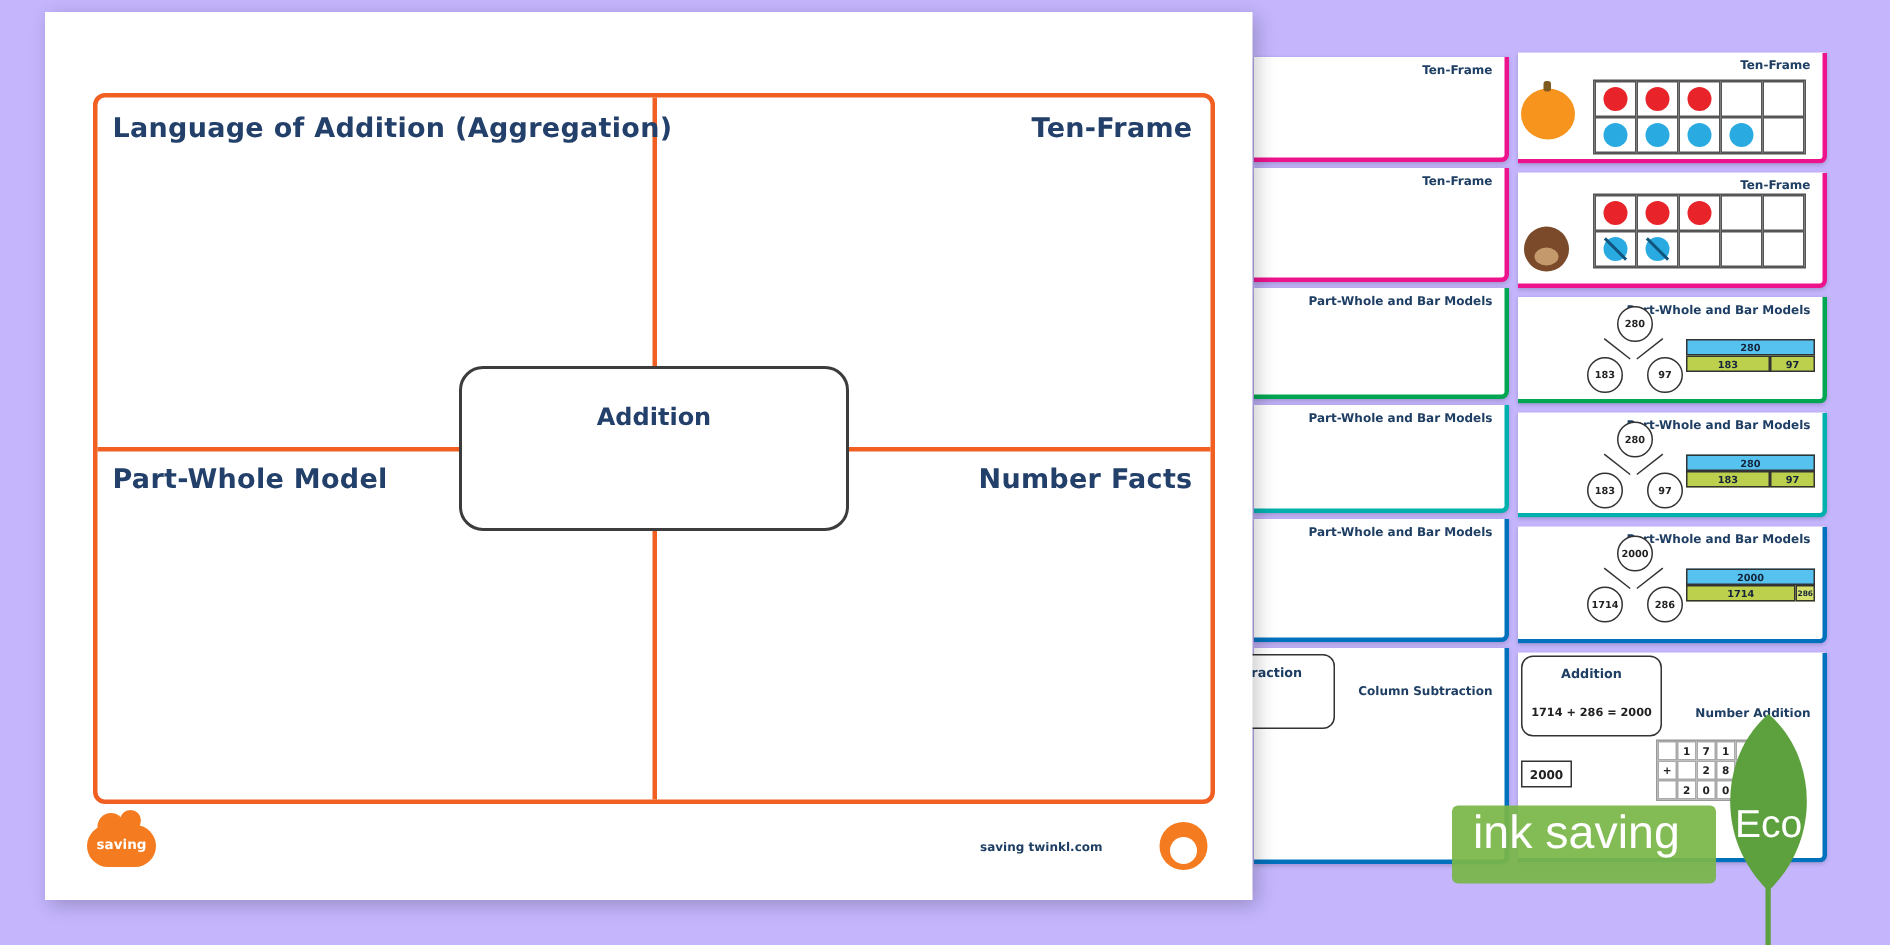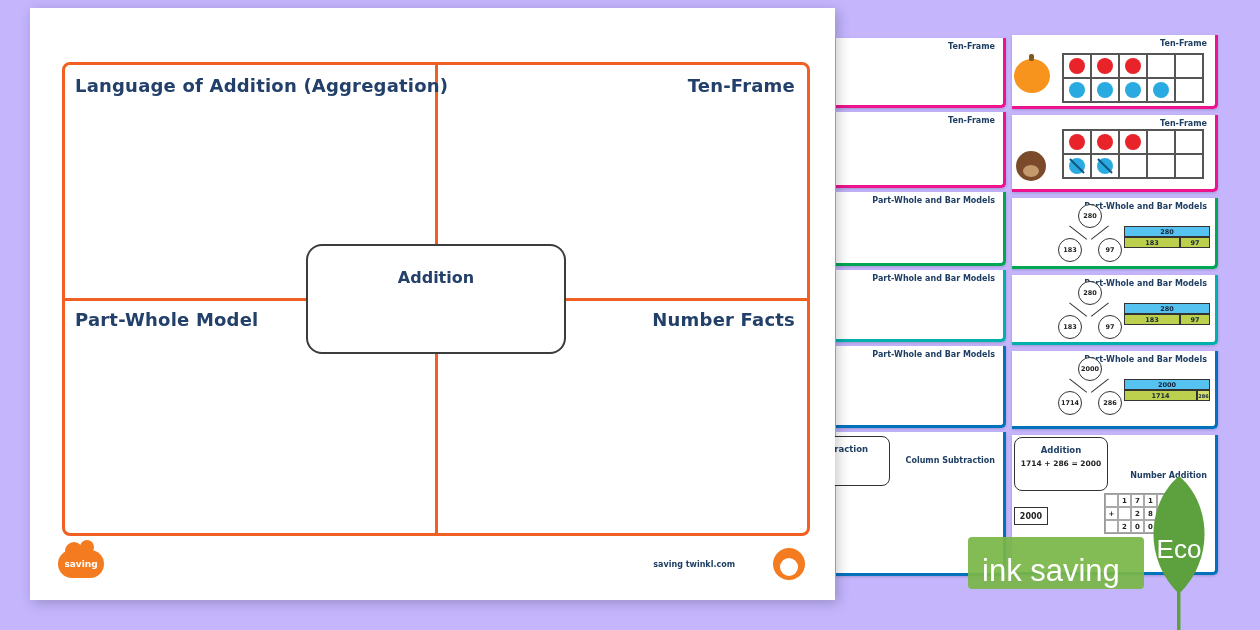--- a/index.html
+++ b/index.html
@@ -37,21 +37,21 @@
   .bar{height:11px;border:1px solid #333;display:flex;align-items:center;justify-content:center;font-size:6.5px;font-weight:bold;color:#13243a;box-sizing:border-box;overflow:hidden;}
   .bar-total{width:100%;background:#56c2f0;}
   .bar-row{display:flex;}
   .bm-sm .bar-p1{width:56px;background:#bdd04e;}
   .bm-sm .bar-p2{width:30px;background:#bdd04e;}
   .bm-lg .bar-p1{width:73px;background:#bdd04e;}
   .bm-lg .bar-p2{width:13px;background:#d5e06d;font-size:5px;}
 
   .op-box{position:absolute;background:#fff;border:1.5px solid #333;border-radius:8px;text-align:center;box-sizing:border-box;}
   .op-title{font-weight:bold;font-size:8.5px;color:#1e3e63;margin-top:7px;}
-  .op-eq{font-size:7.5px;font-weight:bold;color:#222;margin-top:4px;white-space:nowrap;}
+  .op-eq{font-size:7.5px;font-weight:bold;color:#222;margin-top:15px;white-space:nowrap;}
   .colsum{position:absolute;display:grid;grid-template-columns:repeat(5,13px);grid-auto-rows:13px;border:1px solid #999;background:#fff;}
   .cs-cell{border:0.5px solid #aaa;font-size:7px;font-weight:bold;color:#222;display:flex;align-items:center;justify-content:center;}
   .result-box{position:absolute;border:1px solid #333;background:#fff;font-size:8px;font-weight:bold;color:#222;display:flex;align-items:center;justify-content:center;}
 
   
   .main-page{position:absolute;left:30px;top:8px;width:805px;height:592px;background:#fff;box-shadow:3px 3px 12px rgba(0,0,0,.22);z-index:5;}
   .frame{position:absolute;left:32px;top:54px;width:742px;height:468px;border:3px solid #f15f22;border-radius:8px;}
   .vline{position:absolute;left:calc(50% - 1.5px);top:0;bottom:0;width:3px;background:#f15f22;}
   .hline{position:absolute;top:calc(50% - 1.5px);left:0;right:0;height:3px;background:#f15f22;}
   .q-label{position:absolute;font-size:18px;font-weight:bold;color:#23406b;letter-spacing:.2px;}
@@ -63,21 +63,21 @@
 
   .twinkl-cloud{position:absolute;left:28px;top:542px;width:46px;height:28px;background:#f47b20;border-radius:14px;display:flex;align-items:center;justify-content:center;color:#fff;font-size:9px;font-weight:bold;}
   .twinkl-cloud::before{content:"";position:absolute;top:-8px;left:7px;width:18px;height:18px;background:#f47b20;border-radius:50%;}
   .twinkl-cloud::after{content:"";position:absolute;top:-10px;left:22px;width:14px;height:14px;background:#f47b20;border-radius:50%;}
   .twinkl-cloud span{position:relative;z-index:1;}
   .visit-text{position:absolute;right:100px;top:552px;font-size:8px;font-weight:bold;color:#1e3e63;}
   .twinkl-rainbow{position:absolute;right:30px;top:540px;width:32px;height:32px;background:#f47b20;border-radius:50%;}
   .twinkl-rainbow::after{content:"";position:absolute;left:7px;top:10px;width:18px;height:18px;background:#fff;border-radius:50%;}
 
   
-  .eco-band{position:absolute;left:968px;top:537px;width:176px;height:52px;background:rgba(122,182,72,.93);border-radius:4px;display:flex;align-items:flex-end;padding-left:14px;box-sizing:border-box;z-index:8;}
+  .eco-band{position:absolute;left:968px;top:537px;width:176px;height:52px;background:rgba(122,182,72,.93);border-radius:4px;display:flex;align-items:flex-start;padding-left:14px;box-sizing:border-box;z-index:8;}
   .eco-band span{color:#fff;font-size:31px;font-family:"Liberation Sans",sans-serif;}
   .eco-leaf{position:absolute;left:1136px;top:474px;z-index:9;}
 </style>
 </head>
 <body>
 
 <div class="canvas">
 
   <div class="strip bb" style="left:836px;top:38px;width:170px;height:70px;border-color:#ec138c;">
     <span class="mini-label">Ten-Frame</span>

